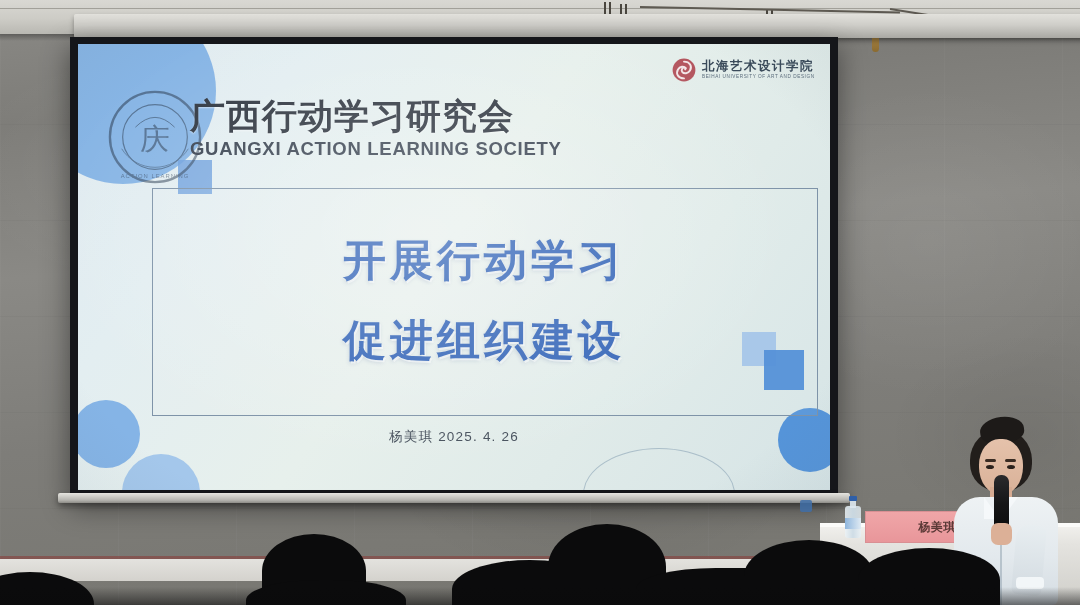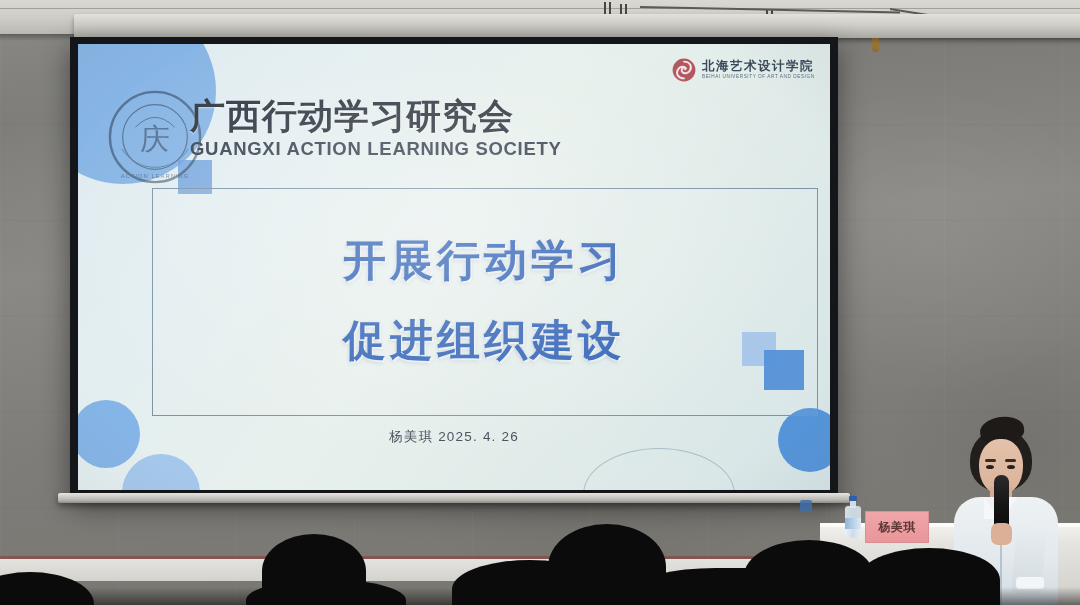--- a/index.html
+++ b/index.html
@@ -423,20 +423,21 @@
   }
   .namecard {
     position: absolute;
     left: 865px; top: 511px;
     width: 62px; height: 30px;
     background: linear-gradient(180deg, #f0a6a8, #e8969a);
     border: 1px solid #d98f93;
     display: flex;
     align-items: center;
     justify-content: center;
+    padding-left: 40px;
   }
   .namecard-text {
     font-size: 12px;
     font-weight: 700;
     color: #4d2f2c;
     letter-spacing: 0.5px;
     opacity: .9;
   }
 
   

